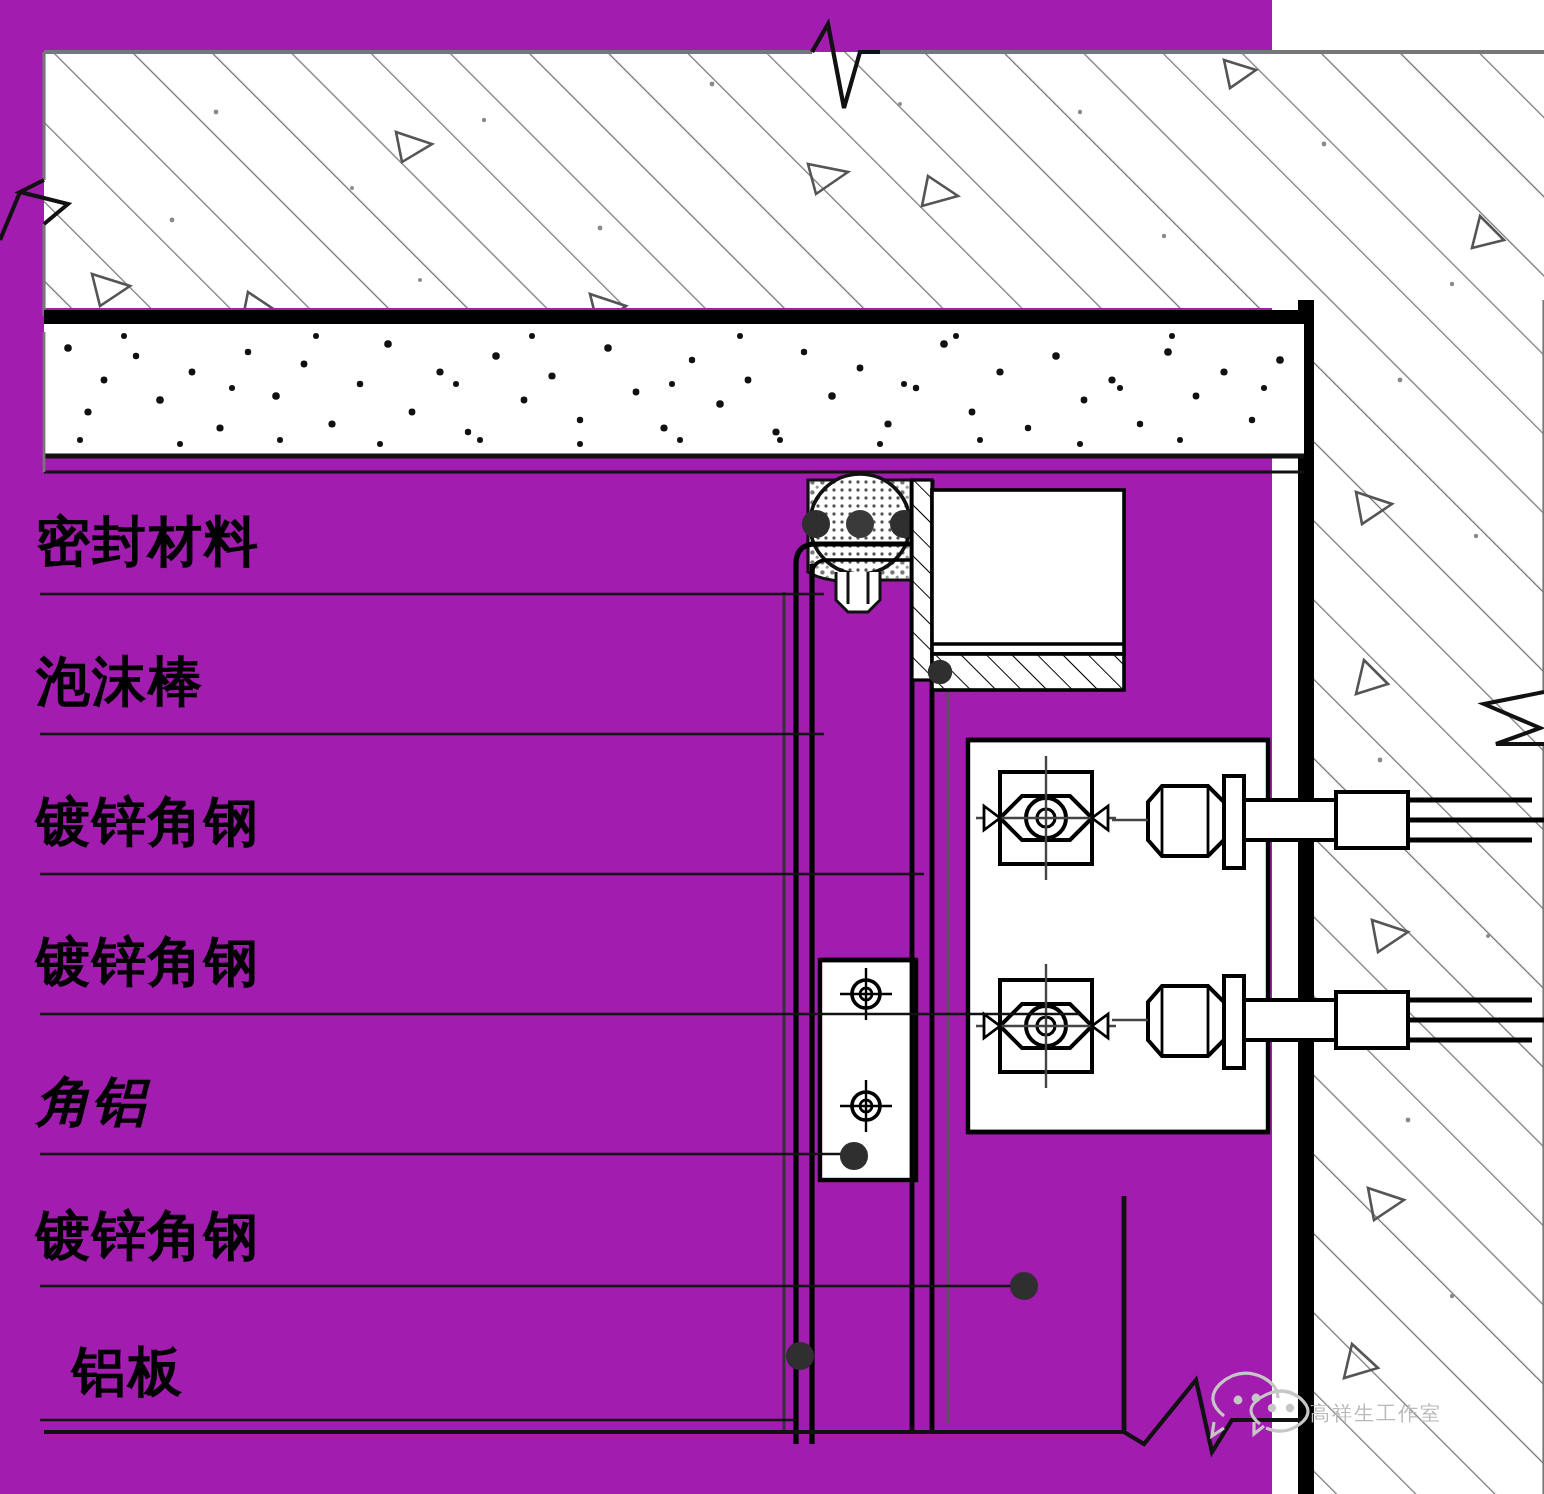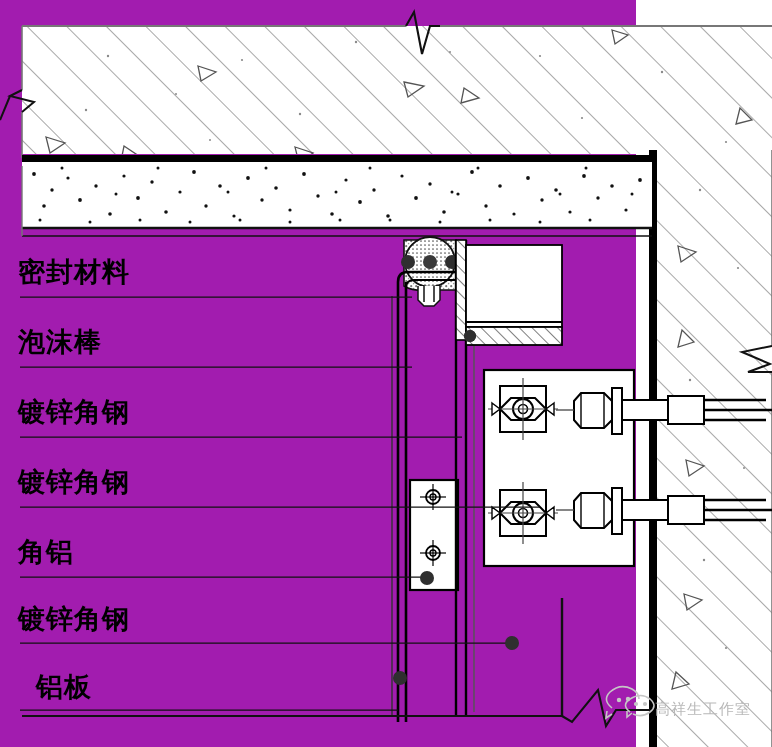--- a/index.html
+++ b/index.html
@@ -15,21 +15,21 @@
     font-size:27px;
     font-weight:600;
     color:#000000;
     white-space:nowrap;
     letter-spacing:1px;
     line-height:1;
   }
   .wm{
     position:absolute;
     font-family:"DejaVu Sans","Liberation Sans",sans-serif;
-    font-size:15px;
+    font-size:10px;
     color:#b9b9b9;
     white-space:nowrap;
     letter-spacing:1px;
   }
 </style>
 </head>
 <body>
 
 <div id="stage">
 
@@ -373,19 +373,19 @@
       <circle cx="636" cy="704" r="1.3" fill="#c6c6c6"></circle>
       <circle cx="645" cy="704" r="1.3" fill="#c6c6c6"></circle>
       <path d="M632 713 l-5 4 0 -6"></path>
     </g>
   </svg>
 
   <div class="lbl" style="left:18px;top:258px;">密封材料</div>
   <div class="lbl" style="left:18px;top:328px;">泡沫棒</div>
   <div class="lbl" style="left:18px;top:398px;">镀锌角钢</div>
   <div class="lbl" style="left:18px;top:468px;">镀锌角钢</div>
-  <div class="lbl" style="left:18px;top:538px;">角铝</div>
+  <div class="lbl" style="left:18px;top:538px;font-style:italic;">角铝</div>
   <div class="lbl" style="left:18px;top:605px;">镀锌角钢</div>
   <div class="lbl" style="left:36px;top:673px;">铝板</div>
 
   <div class="wm" style="left:655px;top:700px;">高祥生工作室</div>
 
 </div>
 
 </body></html>

